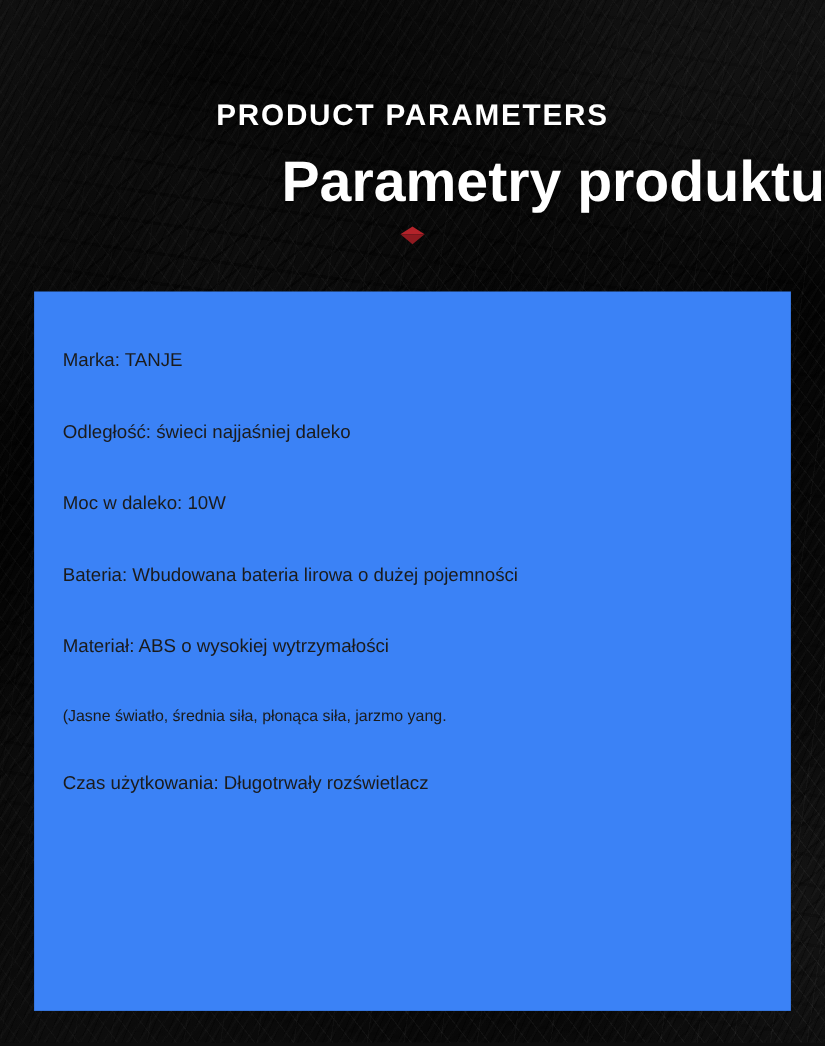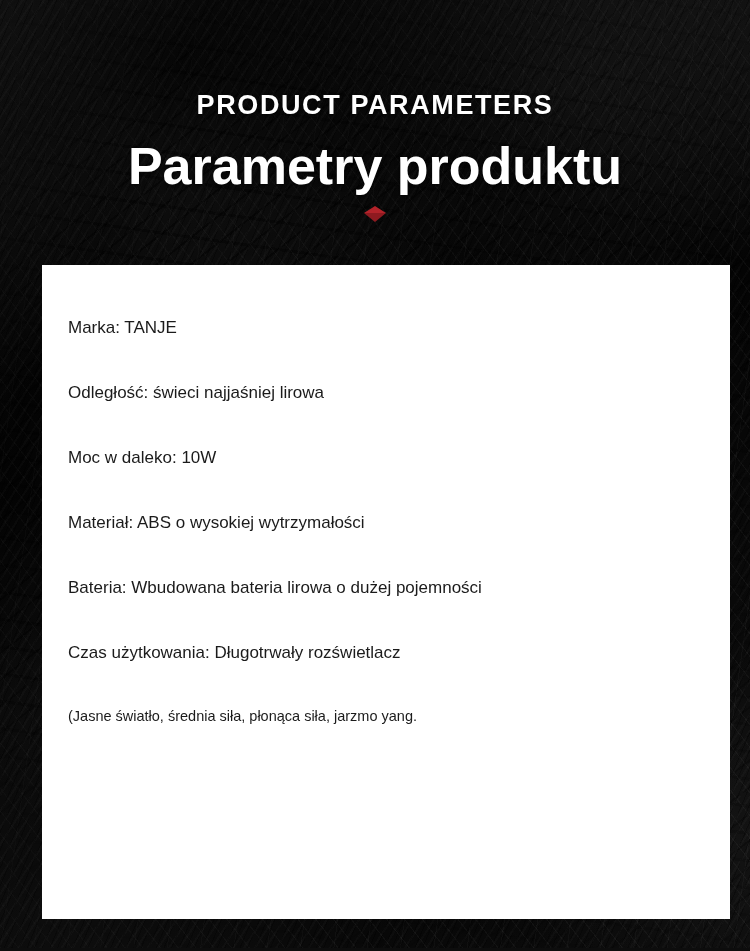--- a/index.html
+++ b/index.html
@@ -67,20 +67,21 @@
     margin: 0;
     text-shadow: 0 1px 3px rgba(0,0,0,0.7);
   }
   .header-pl {
     color: #ffffff;
     font-size: 52px;
     font-weight: bold;
     line-height: 1.05;
     margin: 20px 0 0 0;
     text-shadow: 0 2px 5px rgba(0,0,0,0.7);
+    text-align: right;
   }
   .diamond {
     margin: 12px auto 0 auto;
     width: 22px;
     height: 16px;
     position: relative;
   }
   .diamond:before {
     content: "";
     position: absolute;
@@ -95,25 +96,25 @@
     position: absolute;
     left: 0; top: 7px;
     width: 0; height: 0;
     border-left: 11px solid transparent;
     border-right: 11px solid transparent;
     border-top: 9px solid #8f1a20;
   }
 
   .card {
     position: absolute;
-    left: 42px;
+    left: 31px;
     top: 265px;
     width: 688px;
     height: 654px;
-    background: #ffffff;
+    background: #3b82f6;
     box-sizing: border-box;
     padding: 52px 0 0 0;
   }
 
   .spec-list {
     list-style: none;
     margin: 0;
     padding: 0 30px 0 26px;
   }
   .spec-item {
@@ -141,22 +142,22 @@
 
   <div class="header">
     <div class="header-en">PRODUCT PARAMETERS</div>
     <div class="header-pl">Parametry produktu</div>
     <div class="diamond"></div>
   </div>
 
   <div class="card">
     <ul class="spec-list">
       <li class="spec-item">Marka: TANJE</li>
-      <li class="spec-item">Odległość: świeci najjaśniej lirowa</li>
+      <li class="spec-item">Odległość: świeci najjaśniej daleko</li>
       <li class="spec-item">Moc w daleko: 10W</li>
+      <li class="spec-item">Bateria: Wbudowana bateria lirowa o dużej pojemności</li>
       <li class="spec-item">Materiał: ABS o wysokiej wytrzymałości</li>
-      <li class="spec-item">Bateria: Wbudowana bateria lirowa o dużej pojemności</li>
+      <li class="spec-item small">(Jasne światło, średnia siła, płonąca siła, jarzmo yang.</li>
       <li class="spec-item">Czas użytkowania: Długotrwały rozświetlacz</li>
-      <li class="spec-item small">(Jasne światło, średnia siła, płonąca siła, jarzmo yang.</li>
     </ul>
   </div>
 
 </div>
 
 </body></html>

